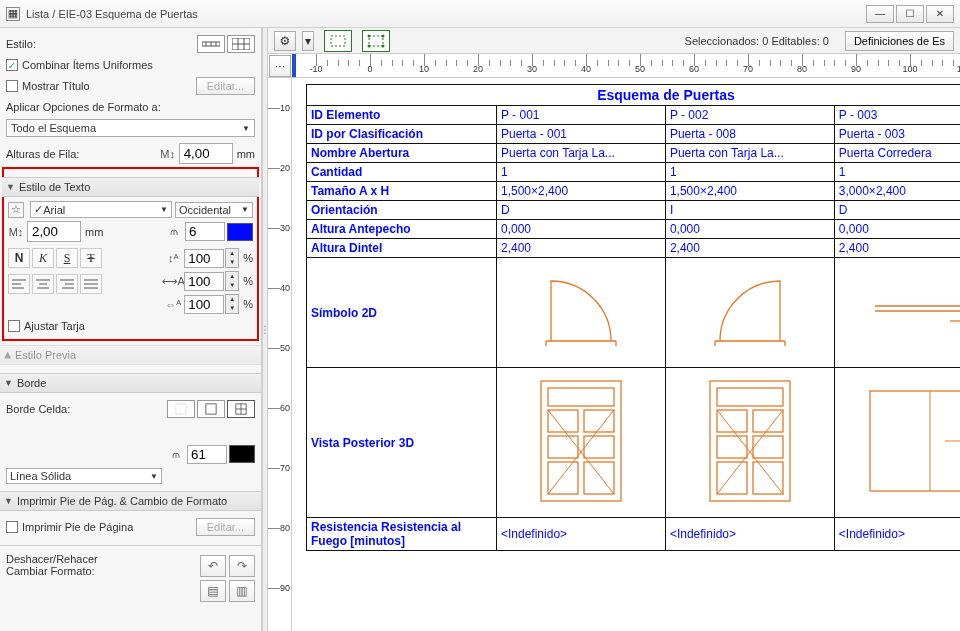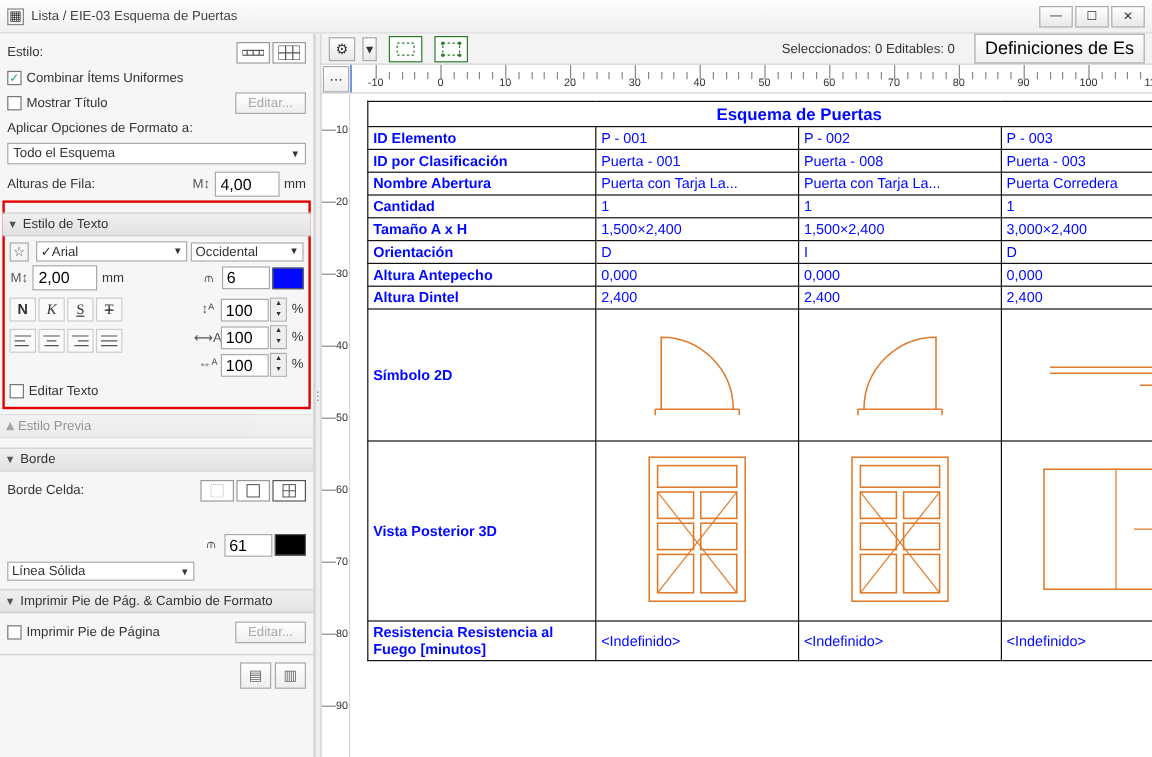--- a/index.html
+++ b/index.html
@@ -58,25 +58,25 @@
 .footer-btns { display:flex; justify-content:flex-end; gap:3px; margin-top:2px; }
 .footbtn { width:26px; height:22px; border:1px solid #aaa; background:linear-gradient(#fff,#eee); display:flex; align-items:center; justify-content:center; font-size:12px; color:#666; }
 
 
 .right { flex:1; display:flex; flex-direction:column; position:relative; }
 .toolbar2 { height:26px; background:#f3f3f3; border-bottom:1px solid #ccc; display:flex; align-items:center; padding:0 6px; gap:6px; }
 .gear { width:22px; height:20px; border:1px solid #aaa; background:linear-gradient(#fff,#e8e8e8); display:flex; align-items:center; justify-content:center; font-size:12px; }
 .dashbtn { width:28px; height:22px; border:1px solid #2a7b2a; background:#fff; display:flex; align-items:center; justify-content:center; margin-left:4px; }
 .dashbtn svg rect { fill:none; stroke:#2a7b2a; stroke-dasharray:2 2; }
 .seltext { margin-left:auto; font-size:11px; color:#333; margin-right:10px; }
-.defbtn { border:1px solid #aaa; background:linear-gradient(#fff,#eee); padding:3px 8px; font-size:15px; }
+.defbtn { border:1px solid #aaa; background:linear-gradient(#fff,#eee); padding:3px 8px; font-size:11px; }
 
 .rulerbar { height:24px; background:#fff; border-bottom:1px solid #ccc; display:flex; }
 .slot { width:22px; height:22px; border:1px solid #aaa; background:linear-gradient(#fff,#eee); display:flex; align-items:center; justify-content:center; font-size:11px; margin:1px; }
-.ruler-h { flex:1; position:relative; overflow:hidden; border-left:1px solid #1d4ed8; }
+.ruler-h { flex:1; position:relative; overflow:hidden; border-left:4px solid #1d4ed8; }
 .ruler-h .ticks { position:absolute; top:0; left:0; height:24px; width:2000px; }
 .ruler-h .tick { position:absolute; top:0; width:1px; background:#888; }
 .ruler-h .tick.major { height:12px; }
 .ruler-h .tick.minor { height:6px; top:6px; }
 .ruler-h .ticklabel { position:absolute; top:10px; font-size:9px; color:#333; transform:translateX(-50%); }
 
 .canvaswrap { flex:1; display:flex; overflow:hidden; }
 .ruler-v { width:24px; background:#fff; border-right:1px solid #ccc; position:relative; }
 .ruler-v .tick { position:absolute; left:0; height:1px; background:#888; }
 .ruler-v .tick.major { width:12px; }
@@ -171,21 +171,21 @@
         <span>Estilo de Texto</span>
       </div>
 
       <div class="row" style="gap:3px;">
         <span class="mini-icon" style="border:1px solid #aaa;">☆</span>
         <div class="smallcombo" style="flex:1;">
           <span style="font-size:11px;">✓</span>
           <span>Arial</span>
           <span class="arrow">▼</span>
         </div>
-        <div class="smallcombo" style="width:94px;justify-content:flex-end;">
+        <div class="smallcombo" style="width:78px;justify-content:flex-end;">
           <span>Occidental</span>
           <span class="arrow">▼</span>
         </div>
       </div>
 
       <div class="row">
         <span class="mini-icon">M↕</span>
         <input class="numinput" value="2,00" style="">
         <span class="unit">mm</span>
         <span class="spacer"></span>
@@ -262,21 +262,21 @@
                 <div>▲</div>
                 <div>▼</div>
               </span>
             <span class="unit">%</span>
           </div>
         </div>
       </div>
 
       <div class="row">
         <span class="chk"></span>
-        <span>Editar Texto</span>
+        <span>Ajustar Tarja</span>
       </div>
     </div>
 
     <div class="section-hdr collapsed" style="opacity:.5;">
       <span class="tri">▶</span>
       <span>Estilo Previa</span>
     </div>
 
     <div class="section-hdr">
       <span class="tri">▼</span>
@@ -322,20 +322,31 @@
     </div>
 
     <div class="row">
       <span class="chk"></span>
       <span>Imprimir Pie de Página</span>
       <span class="spacer"></span>
       <button class="btn disabled">Editar...</button>
     </div>
 
     <div style="border-top:1px solid #ccc; margin:6px -6px 0; padding:4px 6px;">
+      <div class="row">
+        <div>
+          <div>Deshacer/Rehacer</div>
+          <div>Cambiar Formato:</div>
+        </div>
+        <span class="spacer"></span>
+        <div class="footer-btns">
+          <div class="footbtn">↶</div>
+          <div class="footbtn">↷</div>
+        </div>
+      </div>
       <div class="footer-btns">
         <div class="footbtn">▤</div>
         <div class="footbtn">▥</div>
       </div>
     </div>
   </div>
 
   <div class="splitter"></div>
 
   <div class="right">

